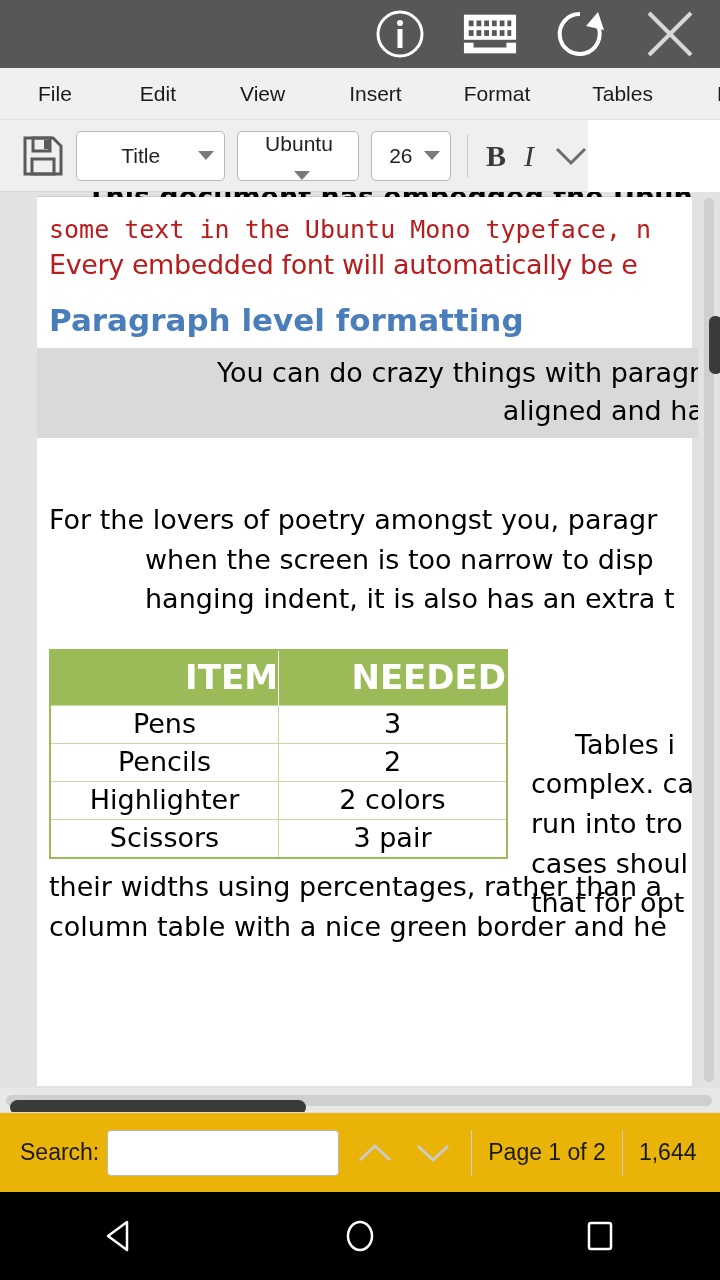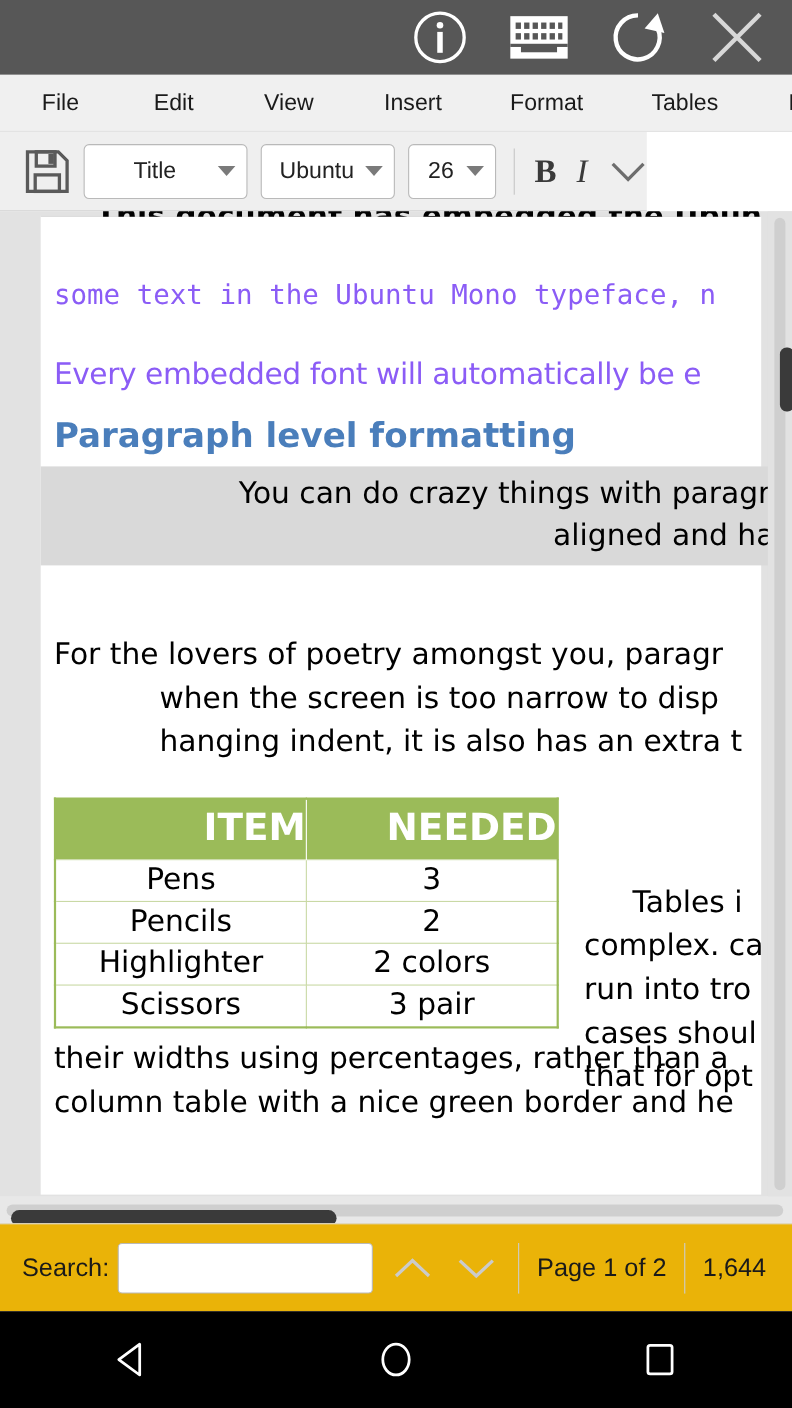--- a/index.html
+++ b/index.html
@@ -48,21 +48,21 @@
     border-bottom: 1px solid #d7d7d7;
   }
   .tb-save { width: 52px; height: 52px; margin-left: 22px;
              display:flex; align-items:center; justify-content:center; }
   .combo {
     height: 50px; background: #fff; border: 1px solid #b9b9b9; border-radius: 5px;
     display: flex; align-items: center; justify-content: space-between;
     padding: 0 10px 0 12px; margin-left: 12px;
   }
   .combo-style { width: 192px; }
-  .combo-font  { width: 154px; }
+  .combo-font  { width: 154px; flex-direction: column; }
   .combo-size  { width: 100px; }
   .combo-label { flex: 1; text-align: center; font-size: 21px; color: #222; }
   .caret {
     width: 0; height: 0; margin-left: 6px;
     border-left: 8px solid transparent; border-right: 8px solid transparent;
     border-top: 9px solid #7a7a7a;
   }
   .tb-sep { width: 1px; height: 42px; background: #c6c6c6; margin-left: 16px; }
   .tb-btn { font-size: 30px; color: #3a3a3a; margin-left: 18px;
             font-family: "Liberation Serif", serif; }
@@ -78,22 +78,22 @@
   }
   .page {
     position: absolute; left: 37px; top: 4px; width: 655px; min-height: 890px;
     background: #ffffff; border-top: 1px solid #cfcfcf;
     padding: 0;
     font-family: "DejaVu Sans", sans-serif;
   }
   .doc-inner { padding: 0 0 0 12px; }
 
   .pline {
-    font-size: 27px; color: #8b5cf6; line-height: 1.36;
-    white-space: nowrap; letter-spacing: -0.4px; margin-top: 38px;
+    font-size: 27px; color: #b91c1c; line-height: 1.36;
+    white-space: nowrap; letter-spacing: -0.4px;
   }
   .clipped-top {
     font-weight: bold; font-size: 27px; color:#000;
     position: relative; top: -16px; padding-left: 38px;
     white-space: nowrap; overflow: hidden; height: 16px;
   }
   .mono {
     font-family: "DejaVu Sans Mono", monospace;
     font-size: 25px; letter-spacing: 0px; white-space: nowrap;
   }

